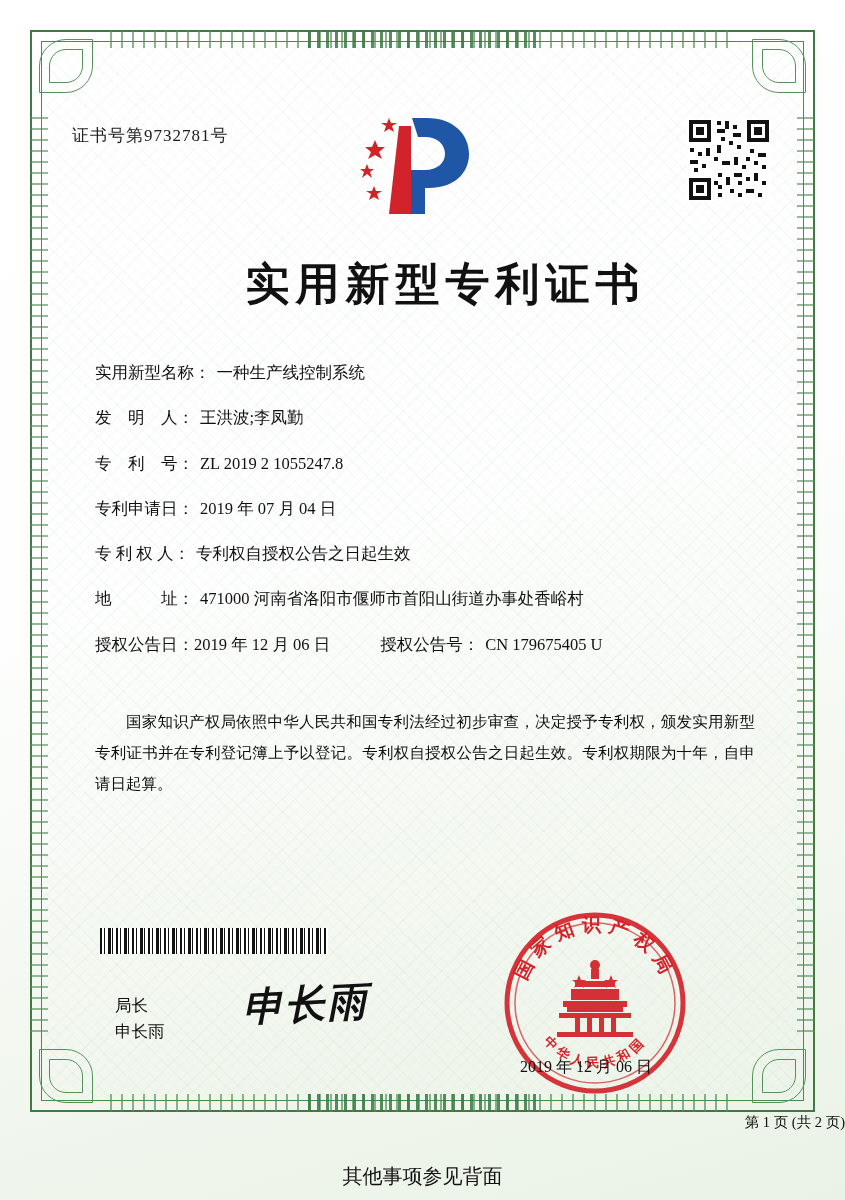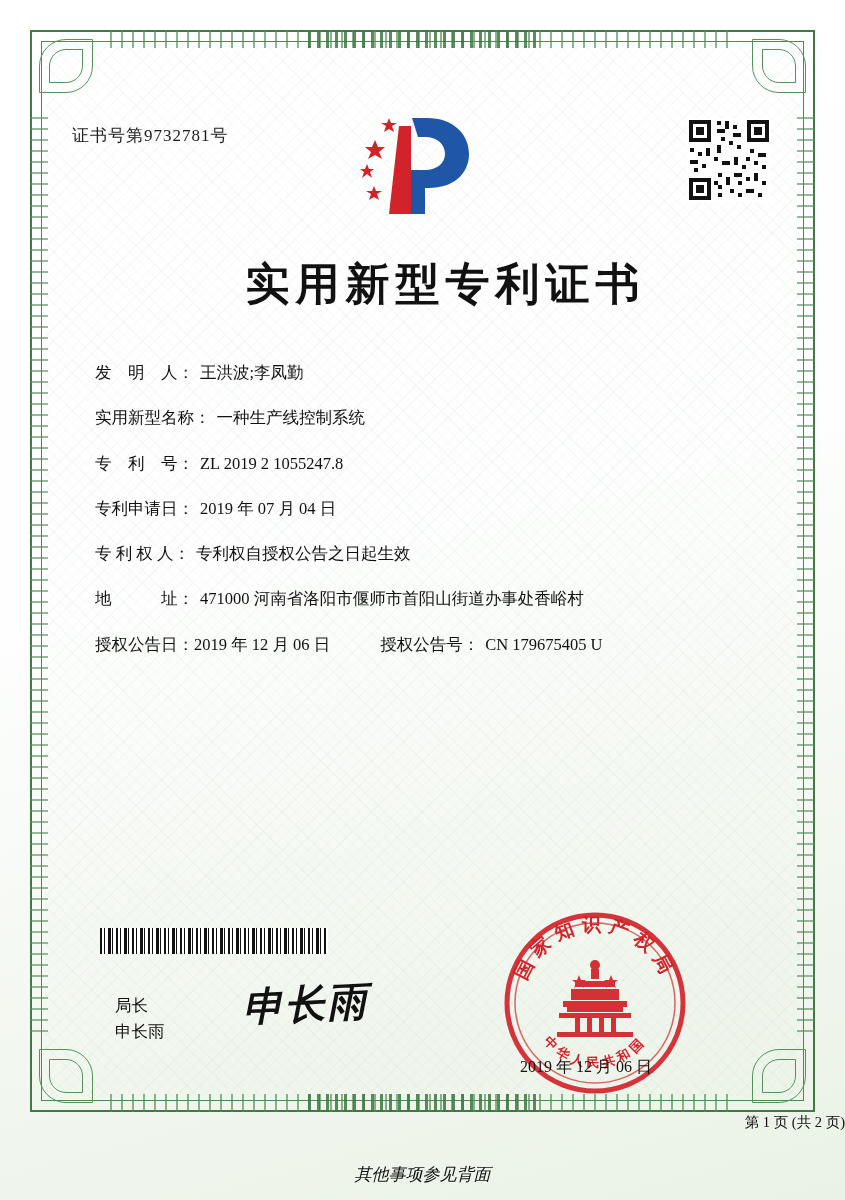--- a/index.html
+++ b/index.html
@@ -258,23 +258,22 @@
     top: 1113px;
     text-align: right;
     font-size: 14.5px;
     color: #111;
   }
   .footnote {
     position: absolute;
     left: 0; right: 0;
     top: 1163px;
     text-align: center;
-    font-size: 17px;
+    font-size: 20px;
     color: #111;
-    font-style: italic;
   }
 </style>
 </head>
 <body>
 
 <div class="page">
 
   <div class="guilloche"></div>
   <div class="border-outer"></div>
   <div class="border-inner"></div>
@@ -355,26 +354,26 @@
         <rect x="31" y="75" width="4" height="4"></rect>
           <rect x="27" y="63" width="4" height="4"></rect>
       </g>
     </svg>
   </div>
 
   <div class="title">实用新型专利证书</div>
 
   <div class="fields">
     <div class="row">
+      <span class="label">实用新型名称：</span>
+      <span class="value">一种生产线控制系统</span>
+    </div>
+    <div class="row">
       <span class="label">发　明　人：</span>
       <span class="value">王洪波;李凤勤</span>
-    </div>
-    <div class="row">
-      <span class="label">实用新型名称：</span>
-      <span class="value">一种生产线控制系统</span>
     </div>
     <div class="row">
       <span class="label">专　利　号：</span>
       <span class="value">ZL 2019 2 1055247.8</span>
     </div>
     <div class="row">
       <span class="label">专利申请日：</span>
       <span class="value">2019 年 07 月 04 日</span>
     </div>
     <div class="row">
@@ -387,20 +386,21 @@
     </div>
     <div class="row inline-two">
       <span class="label">授权公告日：</span>
       <span>2019 年 12 月 06 日</span>
       <span class="seg2">授权公告号：</span>
       <span style="padding-left:6px;">CN 179675405 U</span>
     </div>
   </div>
 
   <div class="paras">
+    <p>国家知识产权局依照中华人民共和国专利法经过初步审查，决定授予专利权，颁发实用新型专利证书并在专利登记簿上予以登记。专利权自授权公告之日起生效。专利权期限为十年，自申请日起算。</p>
   </div>
 
   <div class="barcode"></div>
 
   <div class="sig-label">
     <div>局长</div>
     <div>申长雨</div>
   </div>
   <div class="signature">申长雨</div>
 

